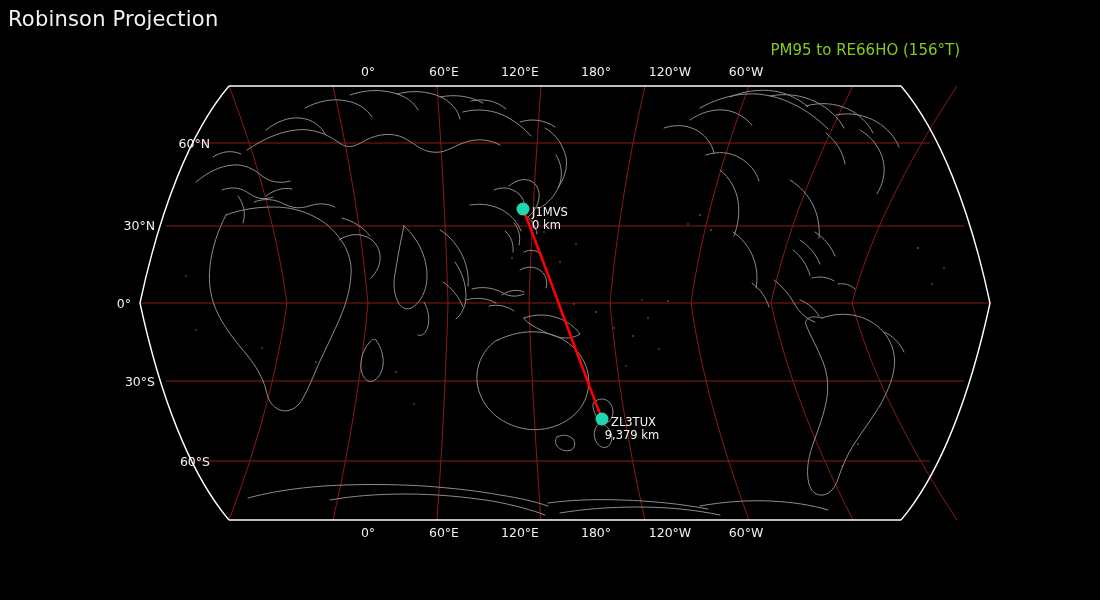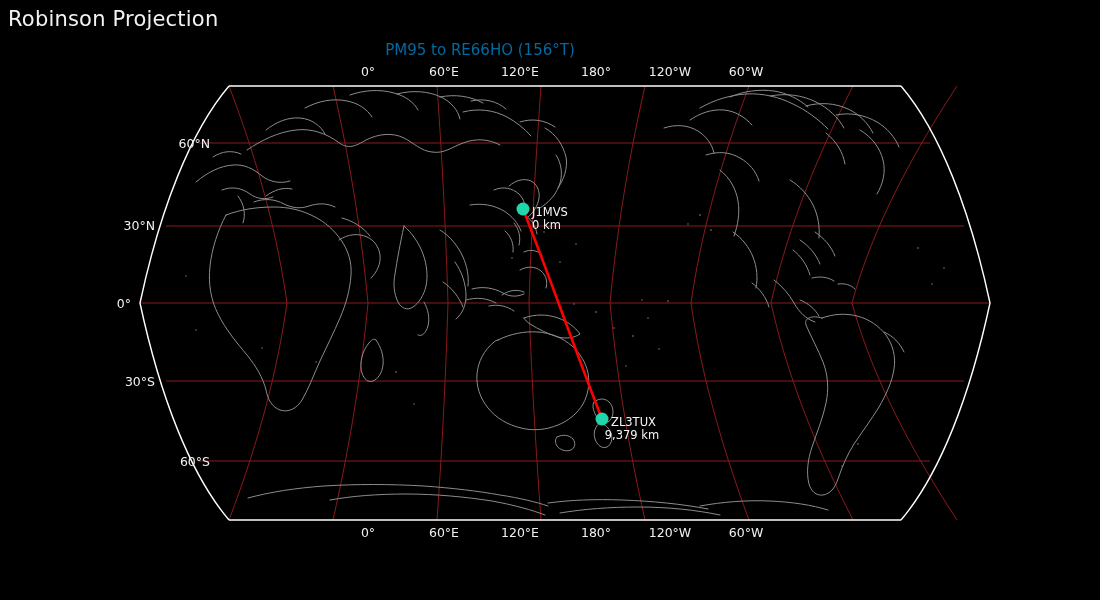--- a/index.html
+++ b/index.html
@@ -22,22 +22,22 @@
     width: 1100px;
     color: #f2f2f2;
     font-size: 21px;
     letter-spacing: 0.2px;
   }
   .subtitle {
     position: absolute;
     left: 0;
     top: 41px;
     width: 960px;
-    text-align: center;
-    color: #0369a1;
+    text-align: right;
+    color: #84cc16;
     font-size: 15px;
   }
   .map-svg {
     position: absolute;
     left: 0;
     top: 0;
   }
   .lon-label, .lat-label {
     fill: #f0f0f0;
     font-size: 12.5px;

